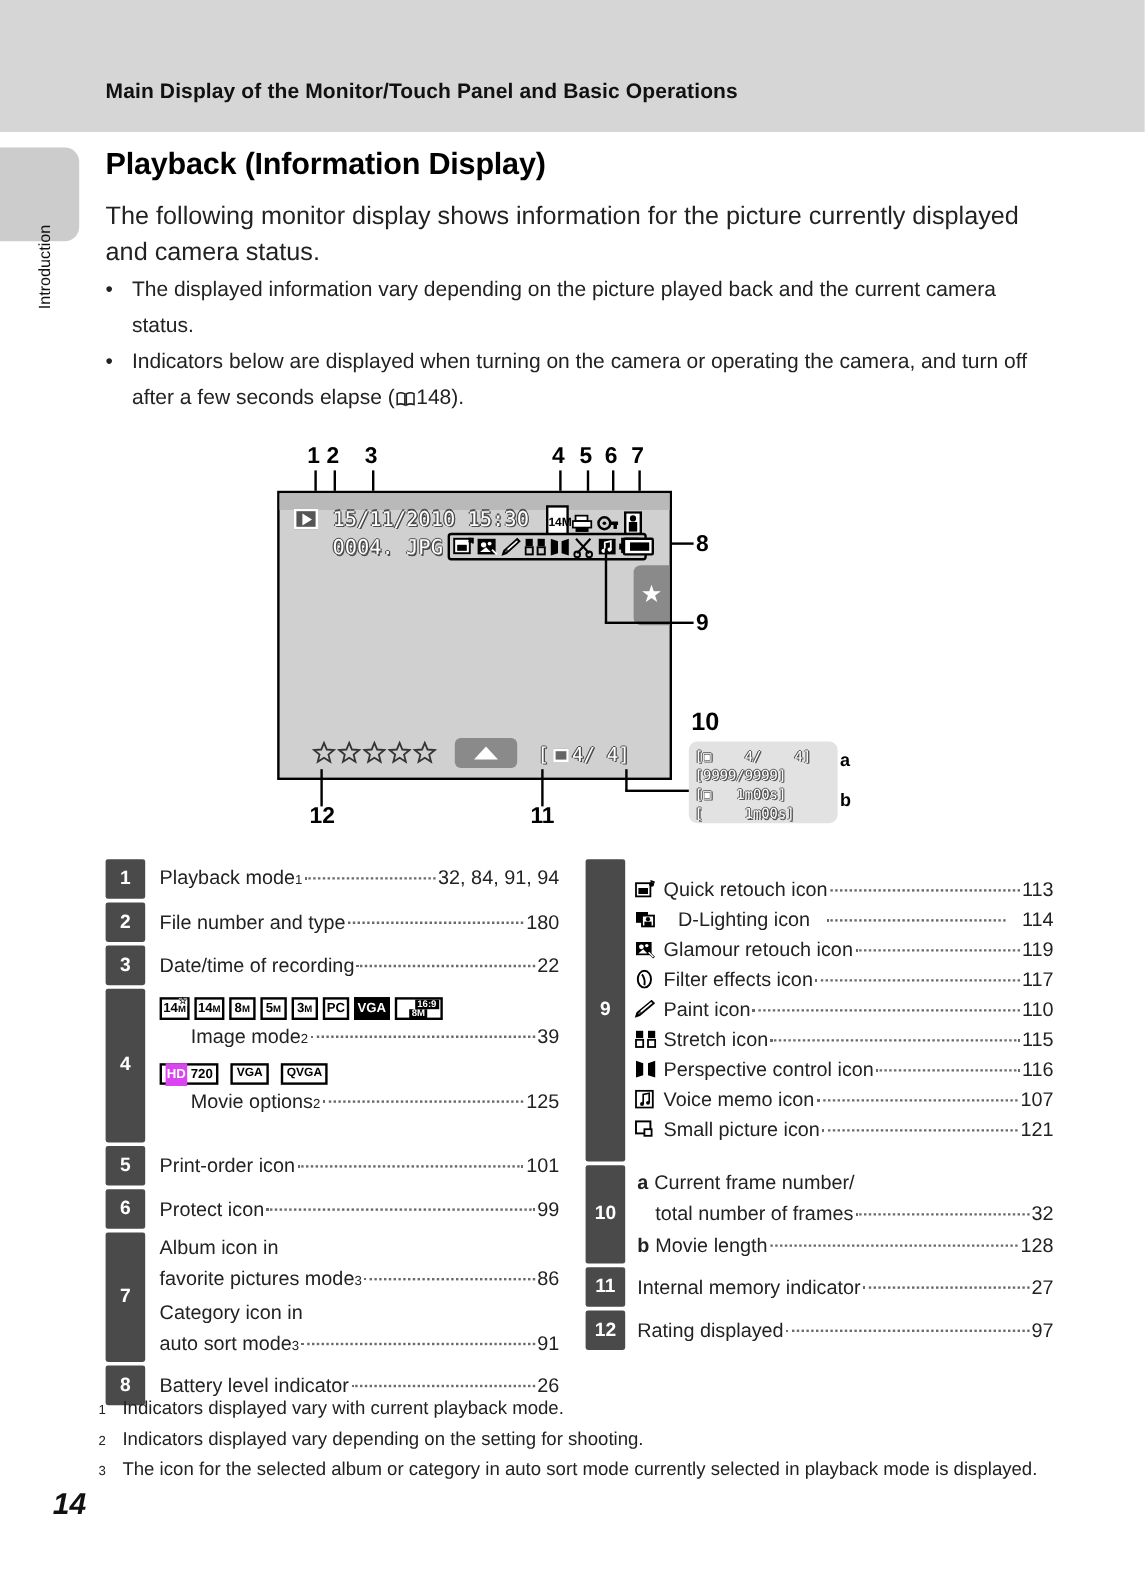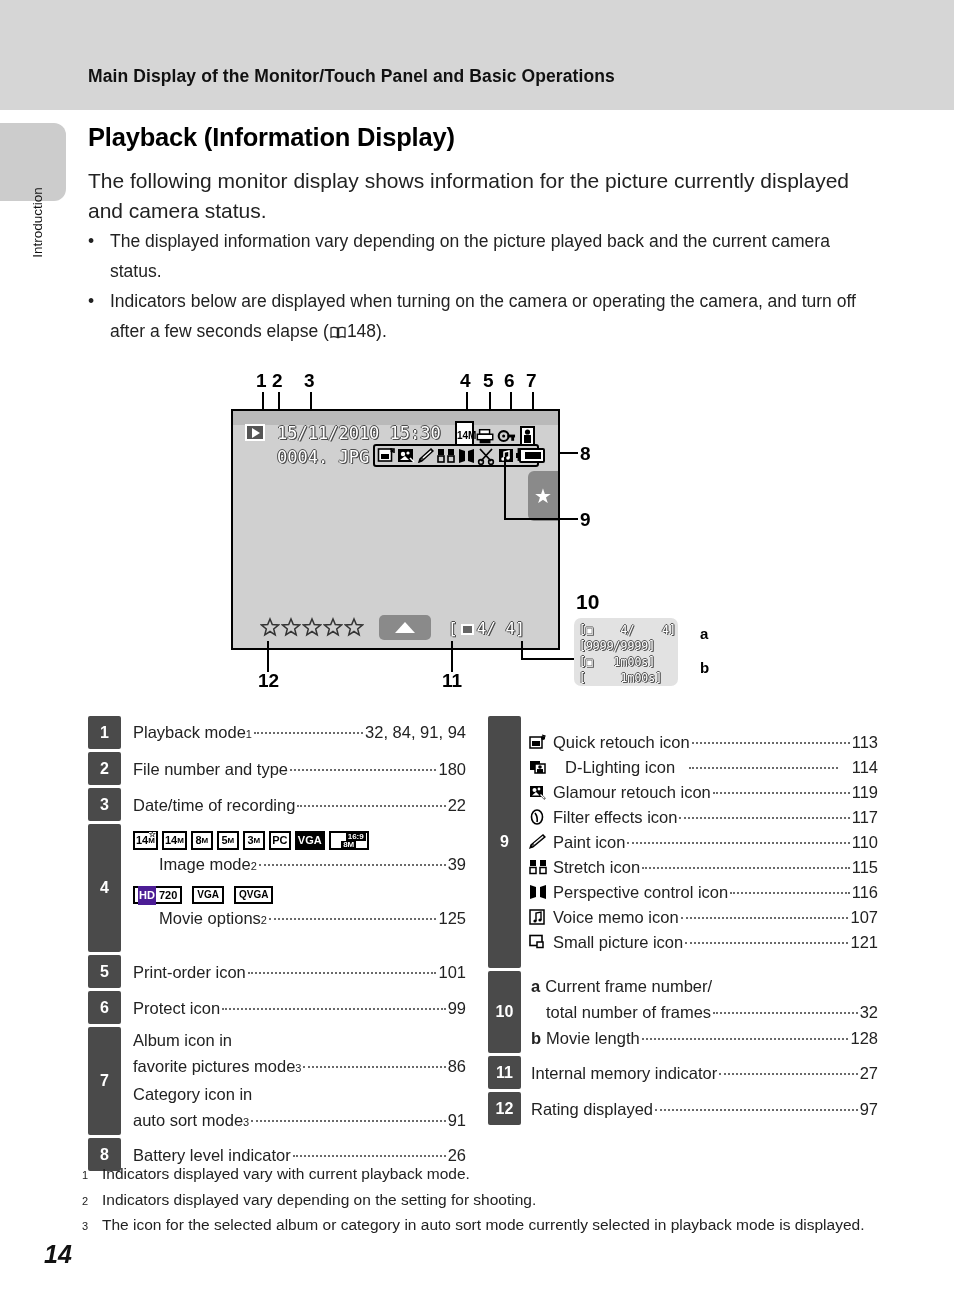--- a/index.html
+++ b/index.html
@@ -226,21 +226,21 @@
   .cn {
     position: absolute;
     font-size: 19px; font-weight: bold; color: #000;
   }
   .vline { position: absolute; width: 2px; background: #000; }
   .hline { position: absolute; height: 2px; background: #000; }
 
   
   .detail-box {
     position: absolute; left: 574px; top: 618px;
-    width: 104px; height: 68px;
+    width: 124px; height: 68px;
     background: #e2e2e2;
     border-radius: 7px;
     padding: 4px 5px 0 5px;
   }
   .detail-box div {
     font-family: "DejaVu Sans Mono", monospace;
     font-size: 11.5px; line-height: 16px;
     color: #fff;
     text-shadow: 1px 1px 0 #555, -1px 0 0 #555, 0 -1px 0 #555, 1px 0 0 #555;
     white-space: pre;
@@ -590,21 +590,21 @@
             <span style="background:#000;color:#fff;padding:0 2px;">8M</span>
           </span>
       </div>
       <div class="entry sub-entry">
         <span class="etext">Image mode</span>
           <span class="sup">2</span>
         <span class="dots"></span>
         <span class="epage">39</span>
       </div>
       <div class="icon-strip" style="gap:10px; margin-top:7px;">
-        <span class="mvb hd" style="font-size:11px;"><span style="background:#4c1d95;color:#fff;padding:4px 1px;">HD</span>&nbsp;720</span>
+        <span class="mvb hd" style="font-size:11px;"><span style="background:#d946ef;color:#fff;padding:4px 1px;">HD</span>&nbsp;720</span>
         <span class="mvb">VGA</span>
         <span class="mvb">QVGA</span>
       </div>
       <div class="entry sub-entry">
         <span class="etext">Movie options</span>
           <span class="sup">2</span>
         <span class="dots"></span>
         <span class="epage">125</span>
       </div>
     </div>

